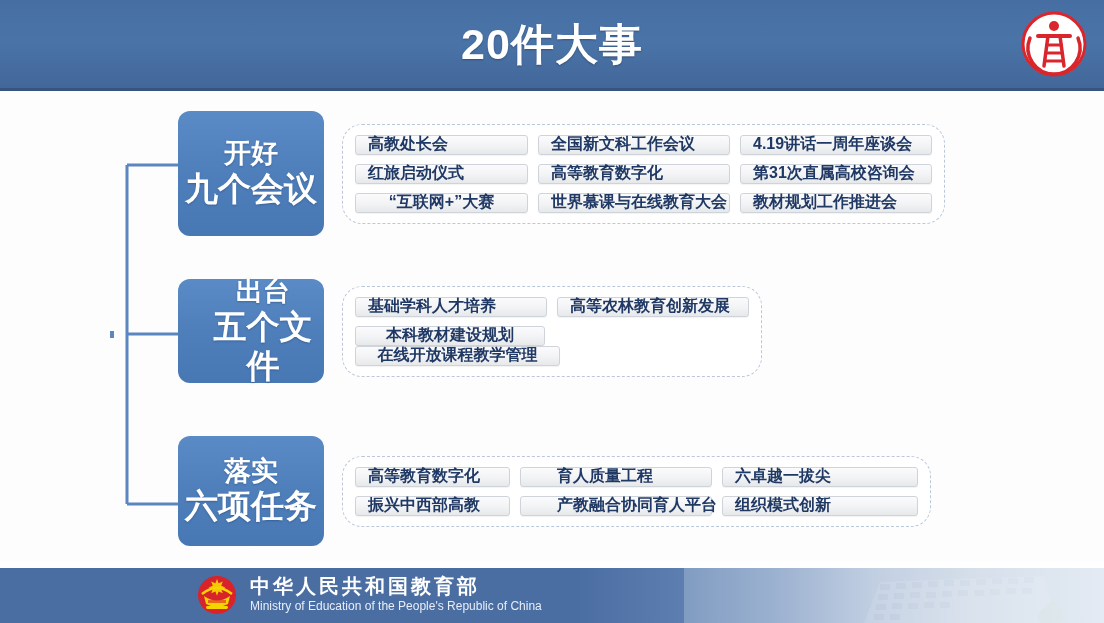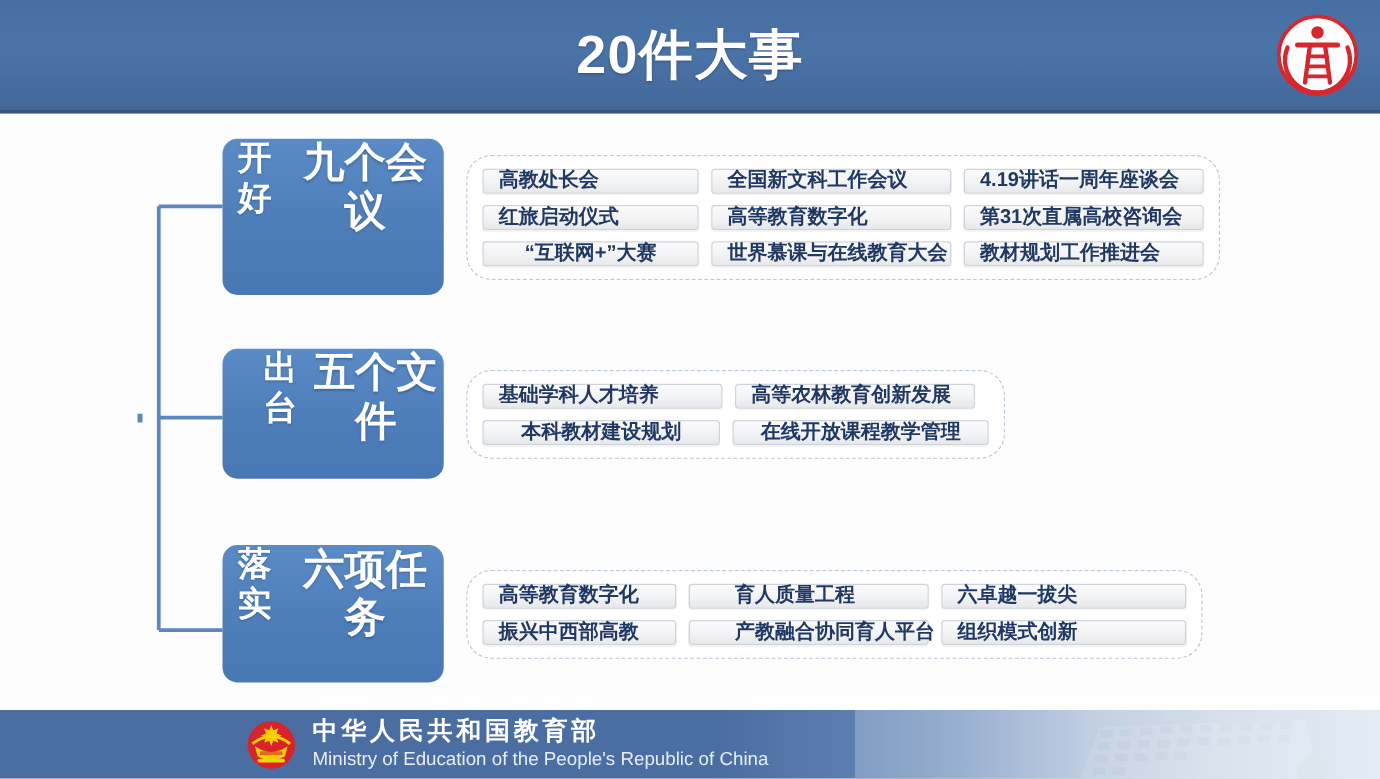--- a/index.html
+++ b/index.html
@@ -51,28 +51,28 @@
   .bracket{ position:absolute; left:0; top:0; width:360px; height:471px; }
 
   
   .group{ position:absolute; display:flex; align-items:center; }
   .group-1{ left:178px; top:20px;  }
   .group-2{ left:178px; top:188px; }
   .group-3{ left:178px; top:345px; }
 
   
   .label-pill{
-    width:177px;
+    width:146px;
     border-radius:12px;
     background:linear-gradient(180deg,#5a8bc6 0%,#4f7fbb 50%,#4878b4 100%);
     color:#ffffff;
     text-align:center;
     font-weight:bold;
     line-height:1.18;
-    display:flex; flex-direction:row;
+    display:flex; flex-direction:column;
     justify-content:center;
     text-shadow:0 1px 2px rgba(20,50,90,.35);
     flex:0 0 auto;
   }
   .label-pill .ln1{ font-size:27px; }
   .label-pill .ln2{ font-size:33px; }
   .pill-h-1{ height:125px; }
   .pill-h-2{ height:104px;padding-left:24px; }
   .pill-h-3{ height:110px; }
 
@@ -83,21 +83,21 @@
     border-radius:20px;
     background:#ffffff;
     padding:10px 12px;
     flex:0 0 auto;
   }
   .chip-row{
     display:flex;
     margin-bottom:9px;
   }
   .chip-row:last-child{ margin-bottom:0; }
-  .chip-row.center{ justify-content:flex-end; }
+  .chip-row.center{ justify-content:flex-end;flex-direction:column; }
 
   .chip{
     height:20px;
     border:1px solid #cfd4da;
     border-radius:3px;
     background:linear-gradient(180deg,#fbfbfc 0%,#f2f3f5 55%,#e6e8ea 100%);
     color:#1f3864;
     font-size:16px;
     font-weight:bold;
     display:flex; align-items:center;
@@ -141,21 +141,21 @@
     display:flex; align-items:center;
   }
   .emblem{ width:42px; height:42px; flex:0 0 auto; }
   .footer-text{ margin-left:12px; }
   .footer-cn{
     color:#ffffff; font-size:20px; font-weight:bold;
     font-family:"Liberation Serif","DejaVu Serif",serif;
     letter-spacing:3px; line-height:1.1;
   }
   .footer-en{
-    color:#e7eefa; font-size:15px; line-height:1.3; margin-top:2px;
+    color:#e7eefa; font-size:12px; line-height:1.3; margin-top:2px;
   }
 </style>
 </head>
 <body>
 
 <div id="slide">
 
   <div class="header">
     <div class="header-title">20件大事</div>
   </div>

